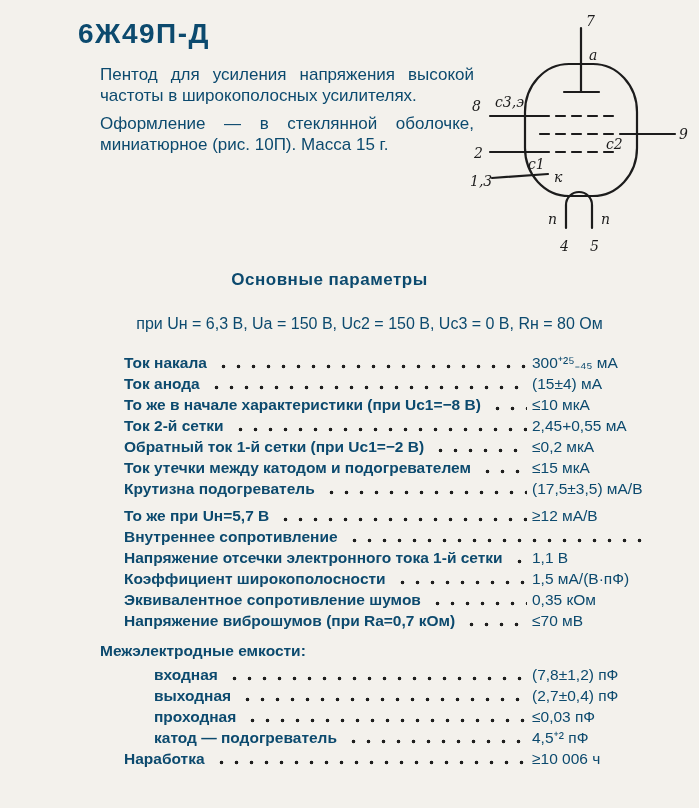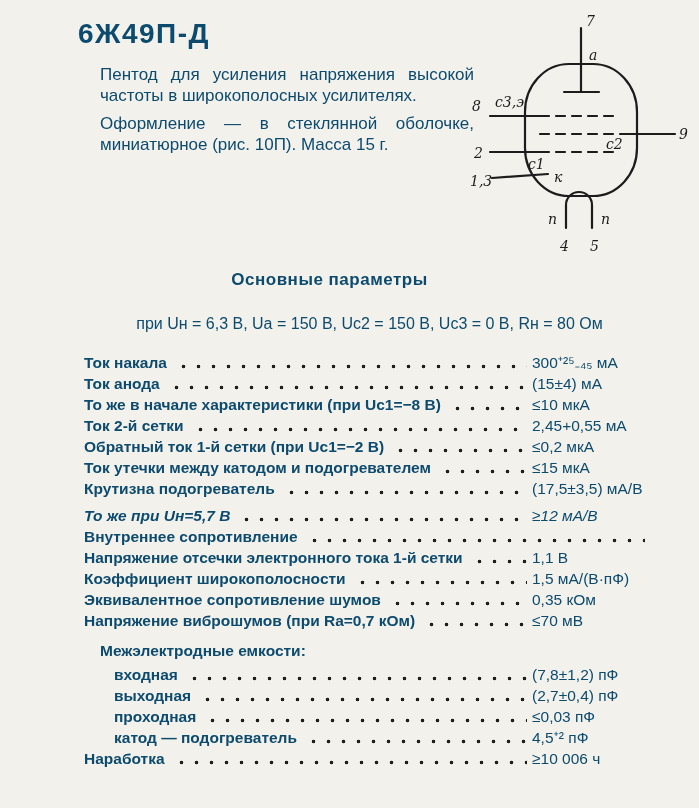--- a/index.html
+++ b/index.html
@@ -43,33 +43,33 @@
   .conditions {
     position:absolute; top:315px; left:70px; right:30px;
     text-align:center;
     font-size:16px;
   }
   .params {
     position:absolute; left:84px; top:352px; width:566px;
     font-size:15.5px; line-height:21px;
   }
   .row { display:flex; align-items:baseline; }
-  .row .label { font-weight:bold; white-space:nowrap; }
+  .row .label { font-weight:bold; white-space:nowrap;margin-left:40px; }
   .row .leader {
     flex:1 1 auto; min-width:10px;
     align-self:flex-end;
     height:5px; margin:0 5px 4px 9px;
     background-image:radial-gradient(circle, #20201f 1.6px, transparent 2.1px);
     background-size:15px 5px;
     background-repeat:repeat-x;
     background-position:0 50%;
   }
   .row .value { flex:0 0 118px; font-weight:normal; }
   .row.indent { padding-left:30px; }
-  .row.gap { margin-top:6px;font-style:italic; }
+  .row.gap { margin-top:6px; }
   .group-heading {
     font-weight:bold; margin:6px 0 3px 16px;
   }
   .group-heading.gap { margin-top:9px; }
 </style>
 </head>
 <body>
 
 <div class="page">
 

